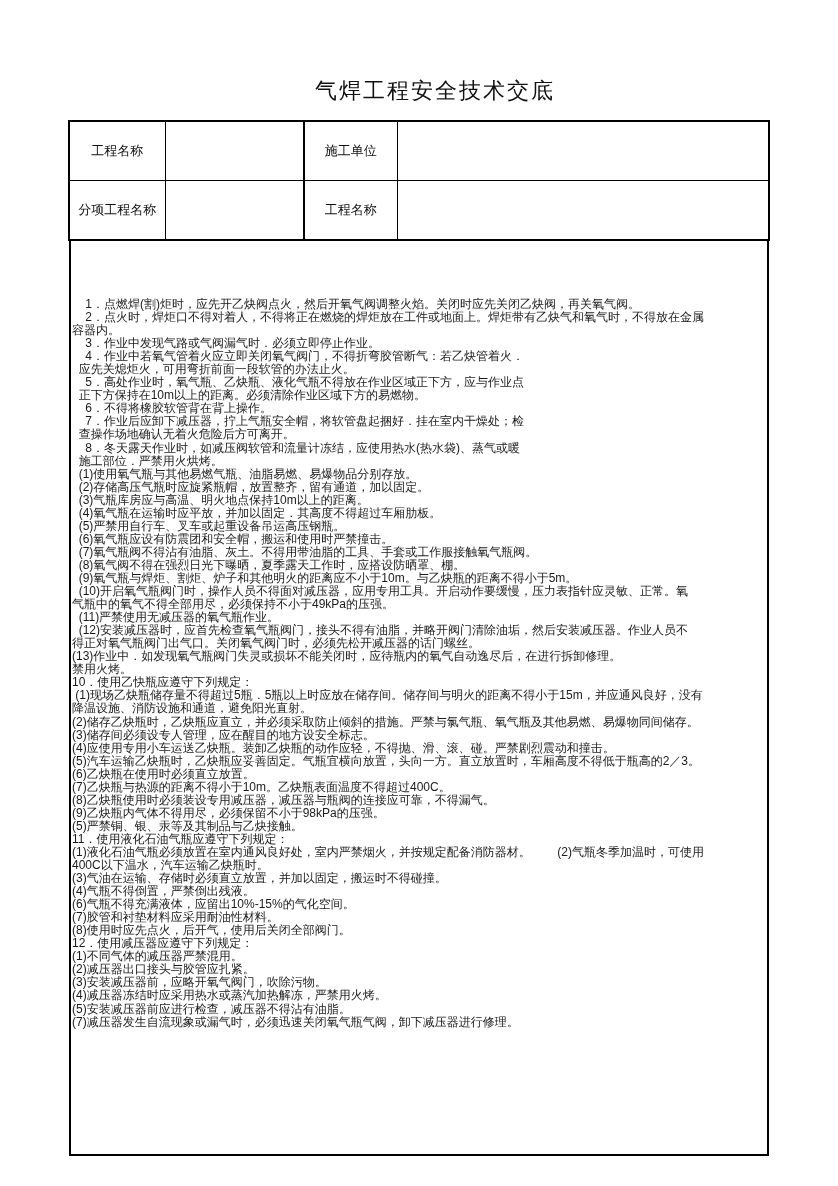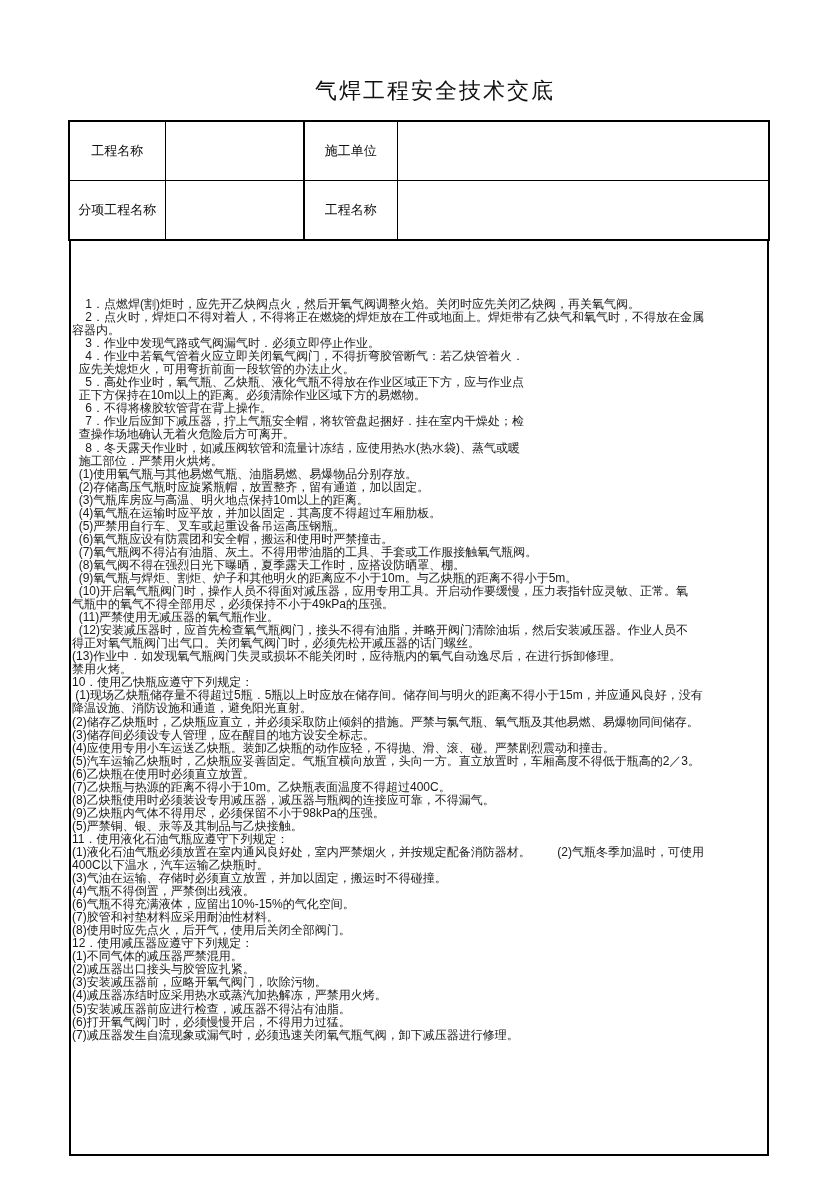--- a/index.html
+++ b/index.html
@@ -149,17 +149,16 @@
       <div class="content-line">(4)气瓶不得倒置，严禁倒出残液。</div>
       <div class="content-line">(6)气瓶不得充满液体，应留出10%-15%的气化空间。</div>
       <div class="content-line">(7)胶管和衬垫材料应采用耐油性材料。</div>
       <div class="content-line">(8)使用时应先点火，后开气，使用后关闭全部阀门。</div>
       <div class="content-line">12．使用减压器应遵守下列规定：</div>
       <div class="content-line">(1)不同气体的减压器严禁混用。</div>
       <div class="content-line">(2)减压器出口接头与胶管应扎紧。</div>
       <div class="content-line">(3)安装减压器前，应略开氧气阀门，吹除污物。</div>
       <div class="content-line">(4)减压器冻结时应采用热水或蒸汽加热解冻，严禁用火烤。</div>
       <div class="content-line">(5)安装减压器前应进行检查，减压器不得沾有油脂。</div>
-      <div class="content-line">(6)打开氧气阀门时，必须慢慢开启，不得用力过猛。</div>
       <div class="content-line">(7)减压器发生自流现象或漏气时，必须迅速关闭氧气瓶气阀，卸下减压器进行修理。</div>
     </div>
 
 </div>
 
 </body></html>

